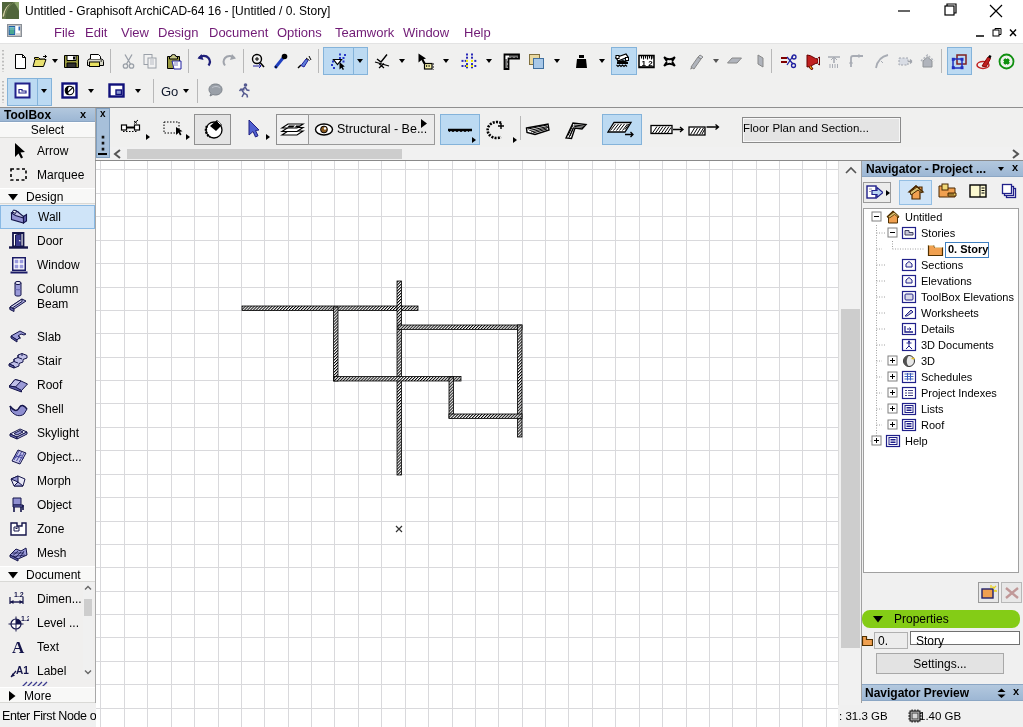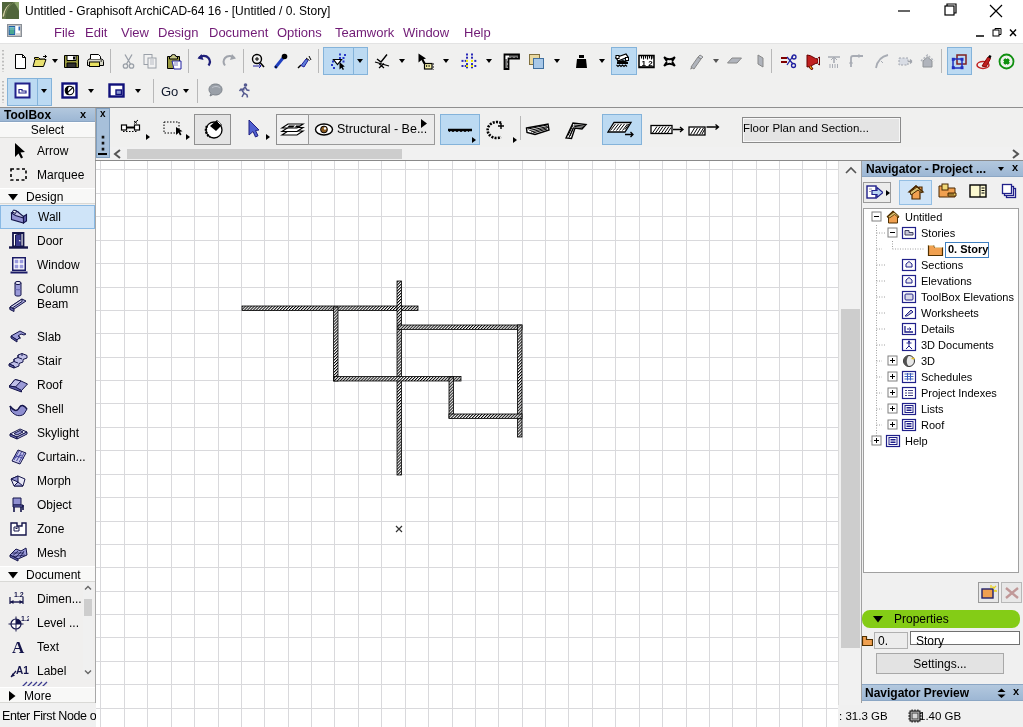--- a/index.html
+++ b/index.html
@@ -490,21 +490,21 @@
             <path d="M2 11 L9 14 L9 16 L2 13 Z" fill="#7070b8" stroke="#14144a"></path>
             <path d="M9 14 L19 9 L19 11 L9 16 Z" fill="#b0b0e0" stroke="#14144a"></path>
           </svg>
       <span class="lbl">Skylight</span>
     </div>
     <div class="titem" style="top:337px">
       <svg class="ticon" viewBox="0 0 21 20">
             <path d="M4 14 L10 3 L18 6 L12 17 Z" fill="#c8c8ec" stroke="#14144a"></path>
             <path d="M6 13 L11 4 M8.5 14 L13.5 5 M11 15.5 L16 6 M5.5 11 L14 8 M7 8.5 L16 11.5" stroke="#4848a0" stroke-width="1"></path>
           </svg>
-      <span class="lbl">Curtain...</span>
+      <span class="lbl">Object...</span>
     </div>
     <div class="titem" style="top:361px">
       <svg class="ticon" viewBox="0 0 21 20">
             <path d="M3 8 L10 5 L17 8 L15 15 L6 15 Z" fill="#e8e8f6" stroke="#14144a"></path>
             <path d="M3 8 L10 11 L10 5 Z" fill="#8f8fd0" stroke="#14144a"></path>
             <path d="M6 15 L10 11 L15 15 Z" fill="#b0b0e0" stroke="#14144a"></path>
           </svg>
       <span class="lbl">Morph</span>
     </div>
     <div class="titem" style="top:385px">

